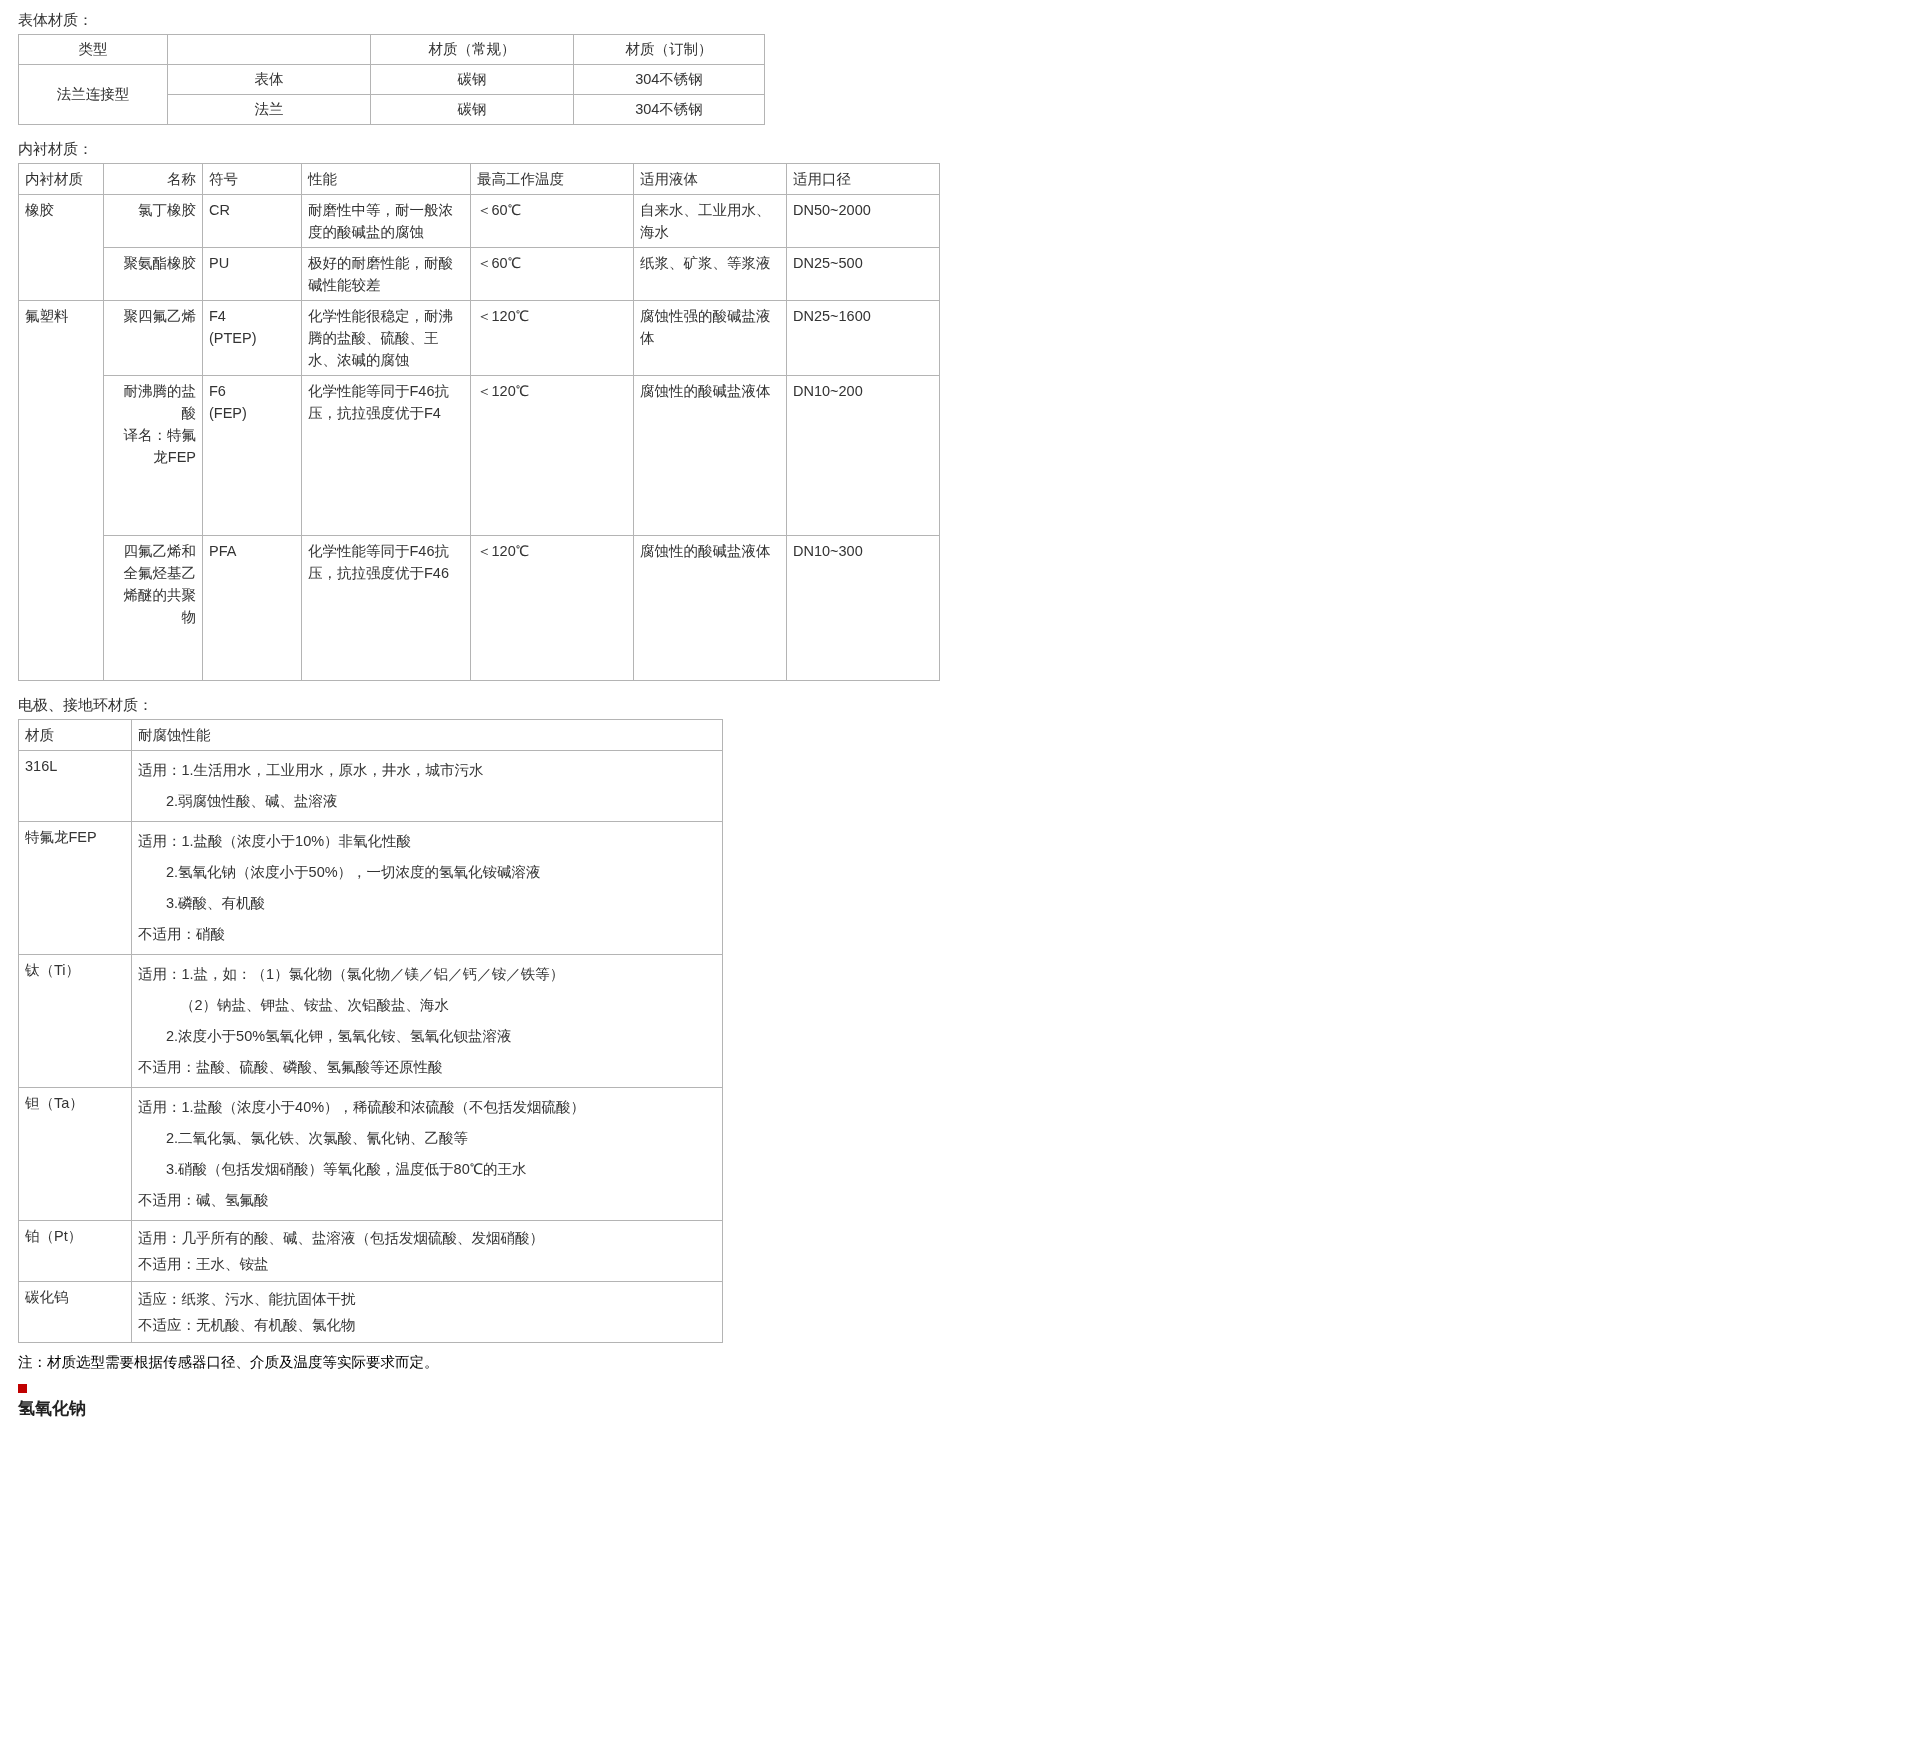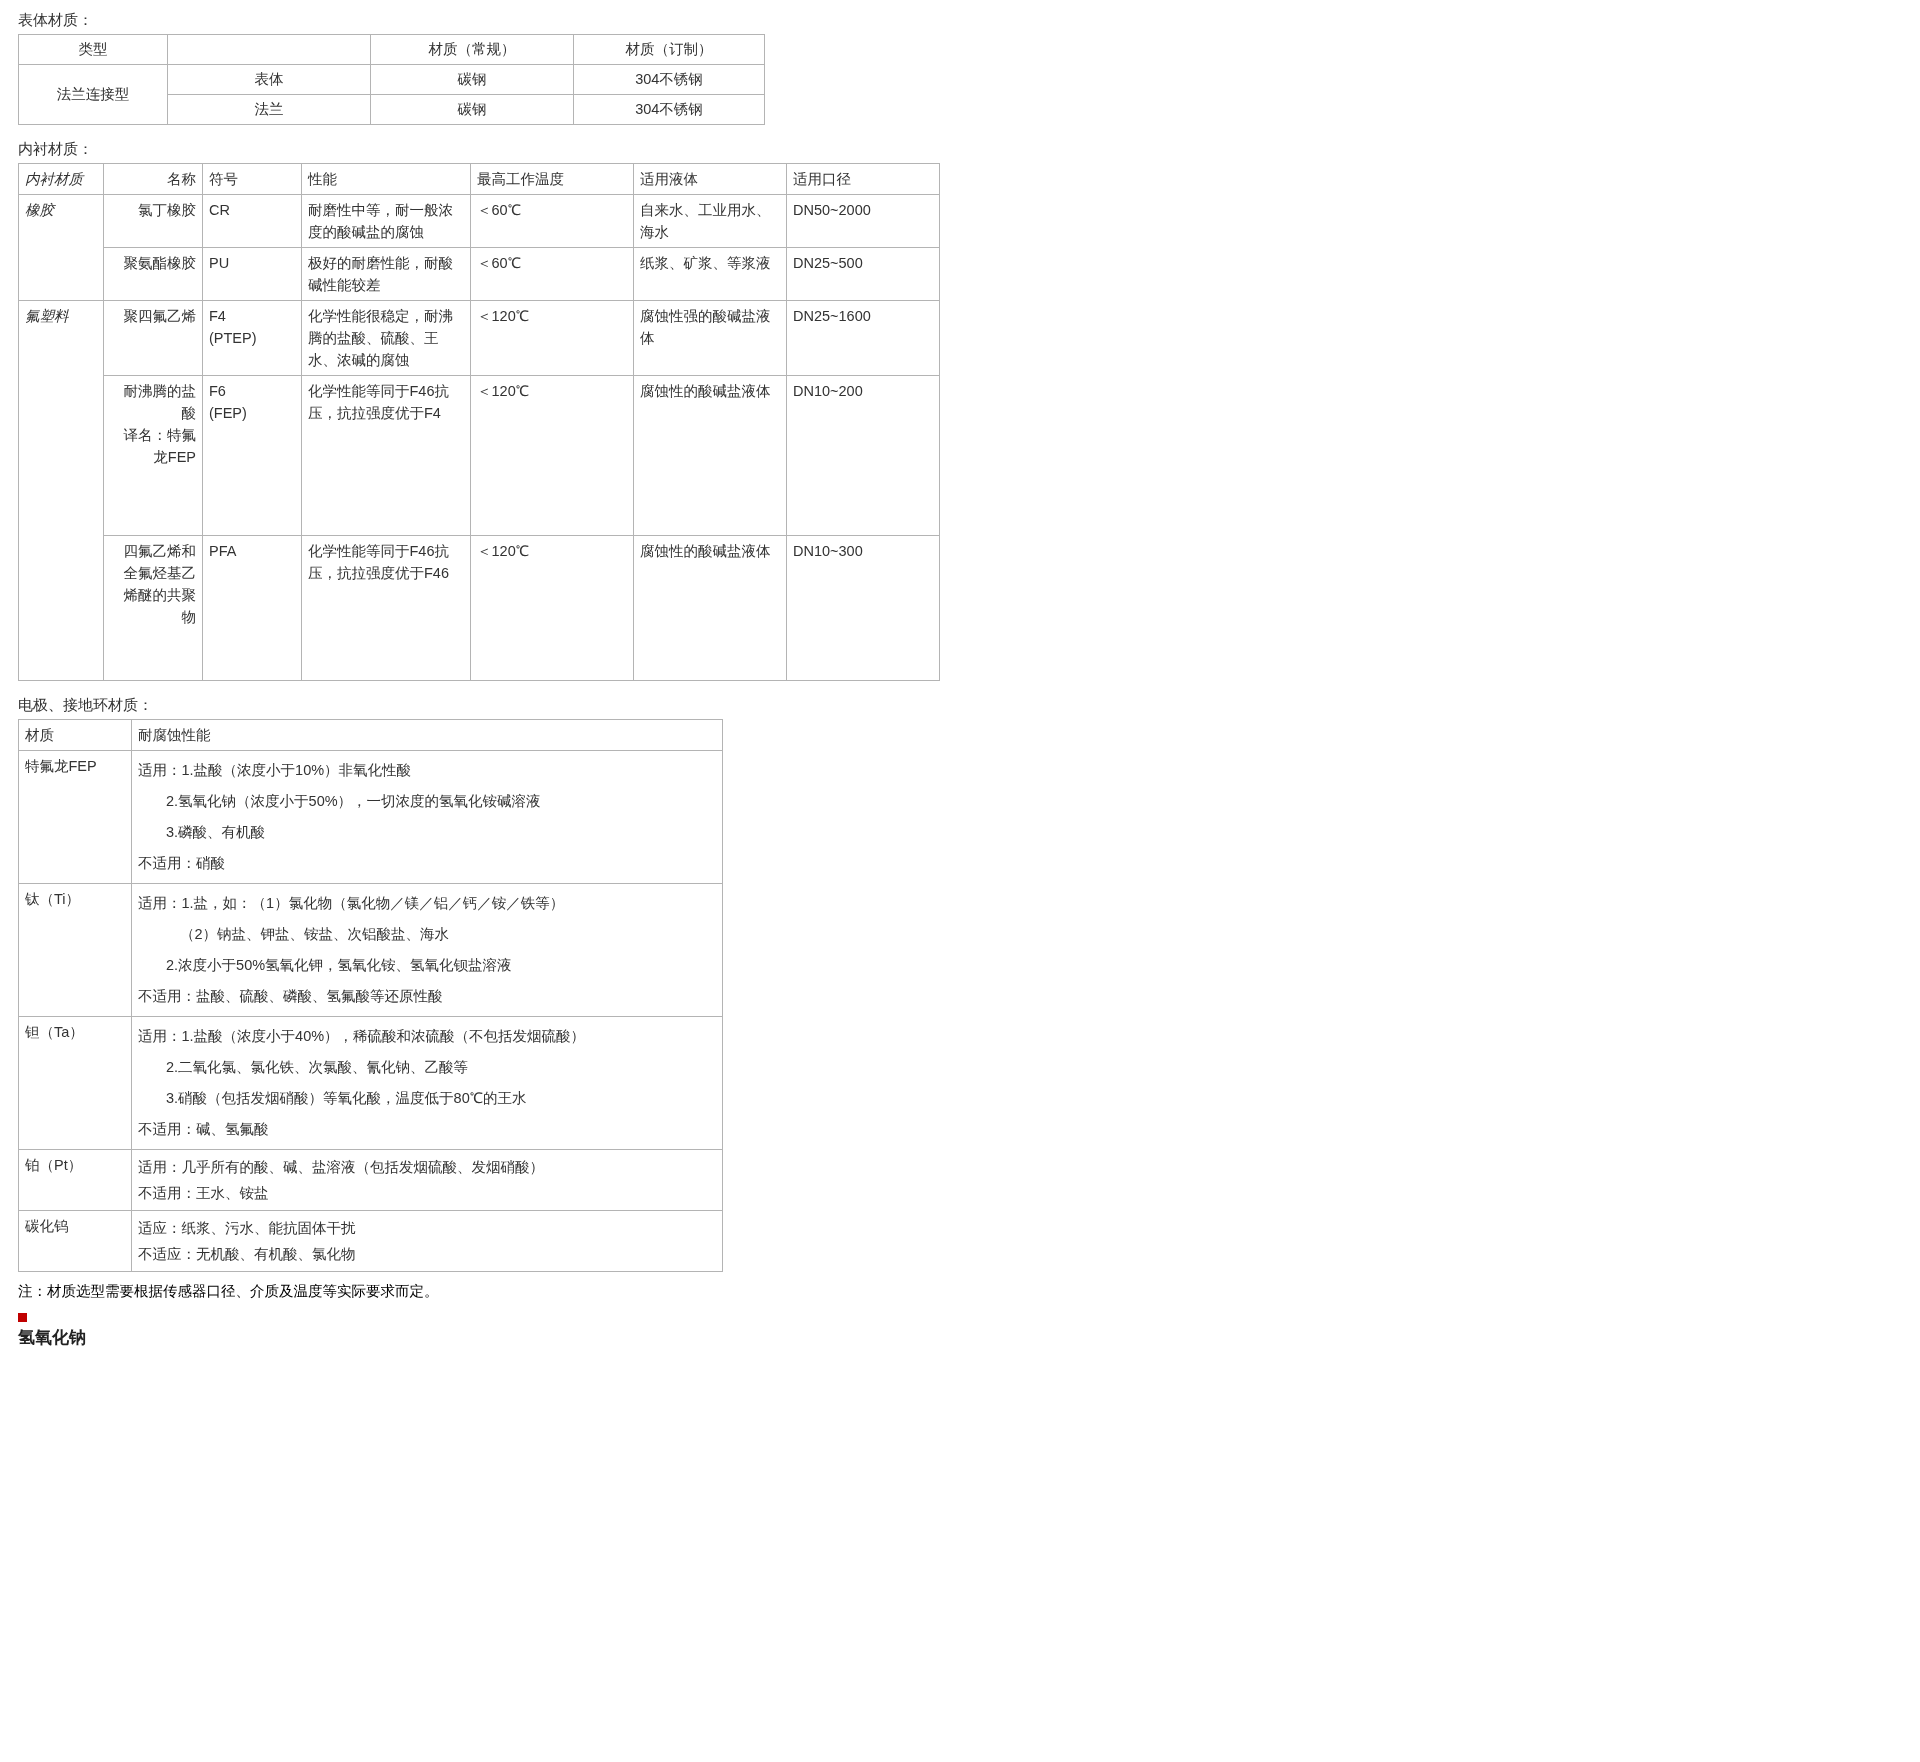--- a/index.html
+++ b/index.html
@@ -45,21 +45,21 @@
   
   #tbl-body-material { width: 735px; margin-left: 4px; }
   #tbl-body-material td { height: 18px; }
   #tbl-body-material .c0 { width: 136px; }
   #tbl-body-material .c1 { width: 190px; }
   #tbl-body-material .c2 { width: 190px; }
   #tbl-body-material .c3 { width: 178px; }
 
   
   #tbl-lining { width: 872px; margin-left: 4px; }
-  #tbl-lining .l0 { width: 72px; font-style: italic; }
+  #tbl-lining .l0 { width: 72px; }
   #tbl-lining .l1 { width: 86px; text-align: right; }
   #tbl-lining .l2 { width: 86px; }
   #tbl-lining .l3 { width: 156px; }
   #tbl-lining .l4 { width: 150px; }
   #tbl-lining .l5 { width: 140px; }
   #tbl-lining .l6 { width: 140px; }
   #tbl-lining td { line-height: 22px; }
   .lining-name-tall { line-height: 34px; }
 
   
@@ -192,20 +192,27 @@
   <div class="spacer-sm"></div>
 
   <div class="section-label">电极、接地环材质：</div>
 
   <table id="tbl-electrode">
     <tbody id="electrode-body">
       <tr>
         <td class="e0">材质</td>
         <td class="e1">耐腐蚀性能</td>
       </tr>
+    <tr>
+          <td class="e0">316L</td>
+          <td class="e1 lines">
+            <p>适用：1.生活用水，工业用水，原水，井水，城市污水</p>
+            <p class="ind">2.弱腐蚀性酸、碱、盐溶液</p>
+          </td>
+        </tr>
         <tr>
           <td class="e0">特氟龙FEP</td>
           <td class="e1 lines">
             <p>适用：1.盐酸（浓度小于10%）非氧化性酸</p>
             <p class="ind">2.氢氧化钠（浓度小于50%），一切浓度的氢氧化铵碱溶液</p>
             <p class="ind">3.磷酸、有机酸</p>
             <p>不适用：硝酸</p>
           </td>
         </tr>
         <tr>

